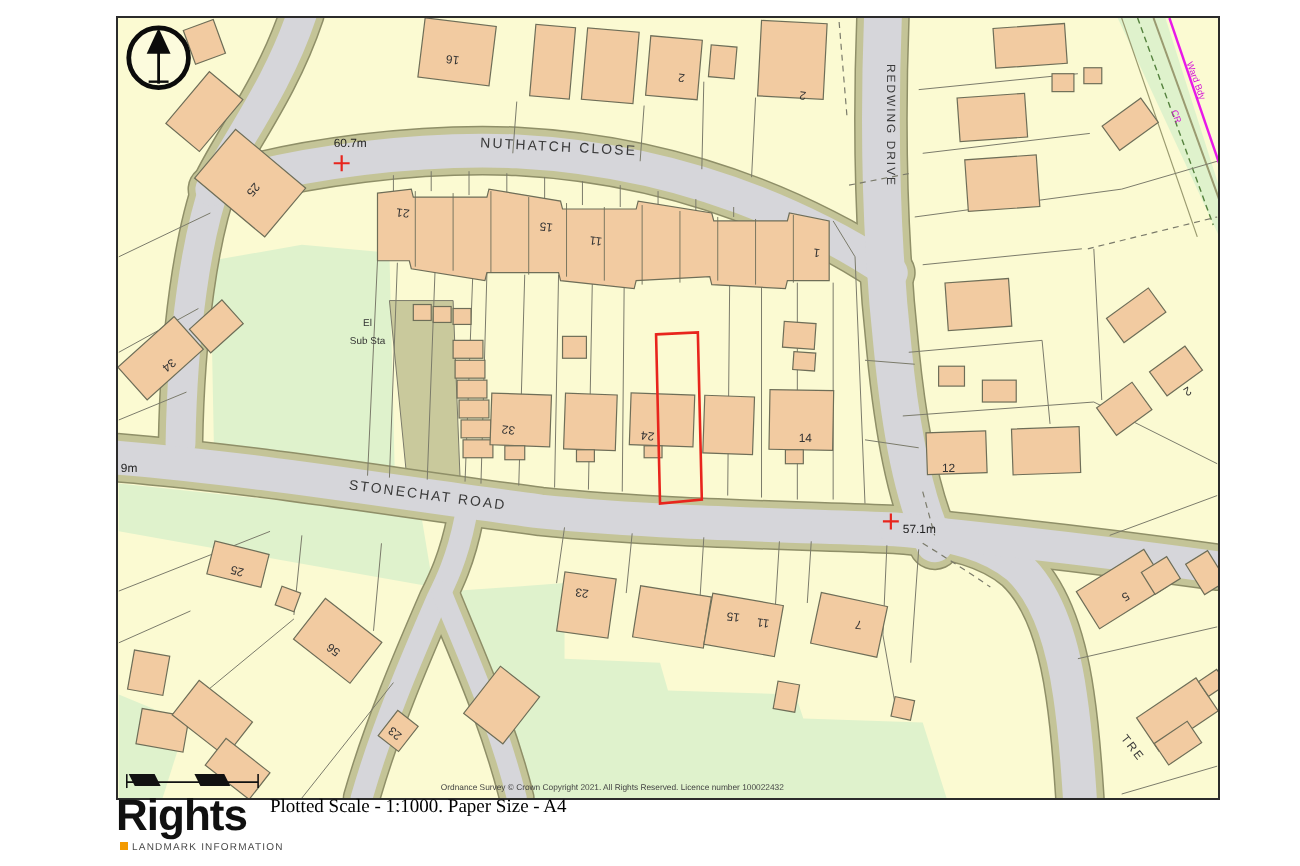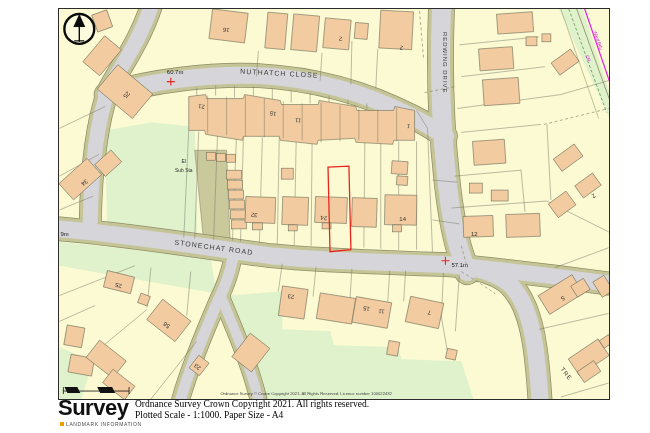--- a/index.html
+++ b/index.html
@@ -264,20 +264,19 @@
       <g>
         <line x1="62" y1="392" x2="128" y2="392" stroke="#111" stroke-width=".8"></line>
         <polygon points="63,388 76,388 79,394 66,394" fill="#111"></polygon>
         <polygon points="96,388 111,388 114,394 99,394" fill="#111"></polygon>
         <line x1="62" y1="388" x2="62" y2="395" stroke="#111" stroke-width=".8"></line>
         <line x1="128" y1="388" x2="128" y2="395" stroke="#111" stroke-width=".8"></line>
       </g>
     </svg>
   </div>
 
-  <div class="brand">Survey</div>
+  <div class="brand">Rights</div>
   <div class="tagline"><span class="sq"></span><span>LANDMARK INFORMATION</span></div>
   <div class="credits">
-    <div>Ordnance Survey Crown Copyright 2021. All rights reserved.</div>
     <div>Plotted Scale - 1:1000. Paper Size - A4</div>
   </div>
 
 </div>
 
 </body></html>

